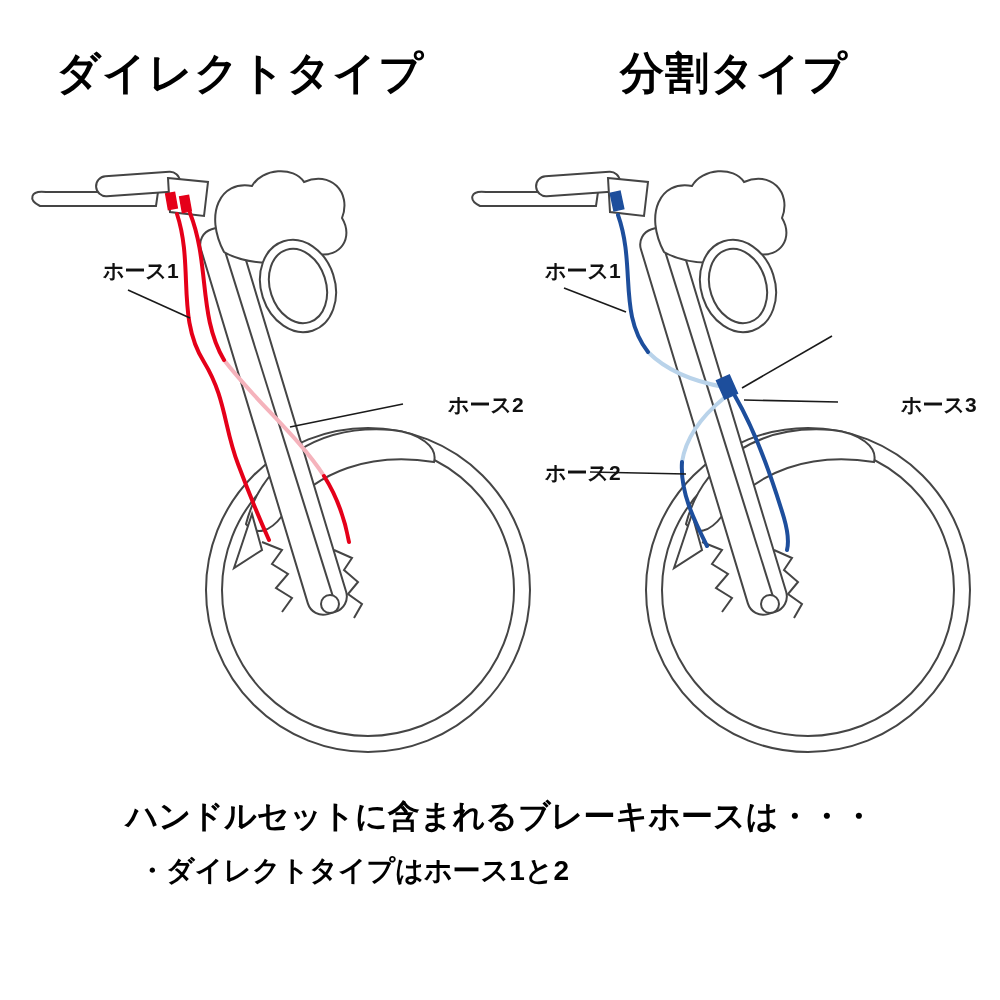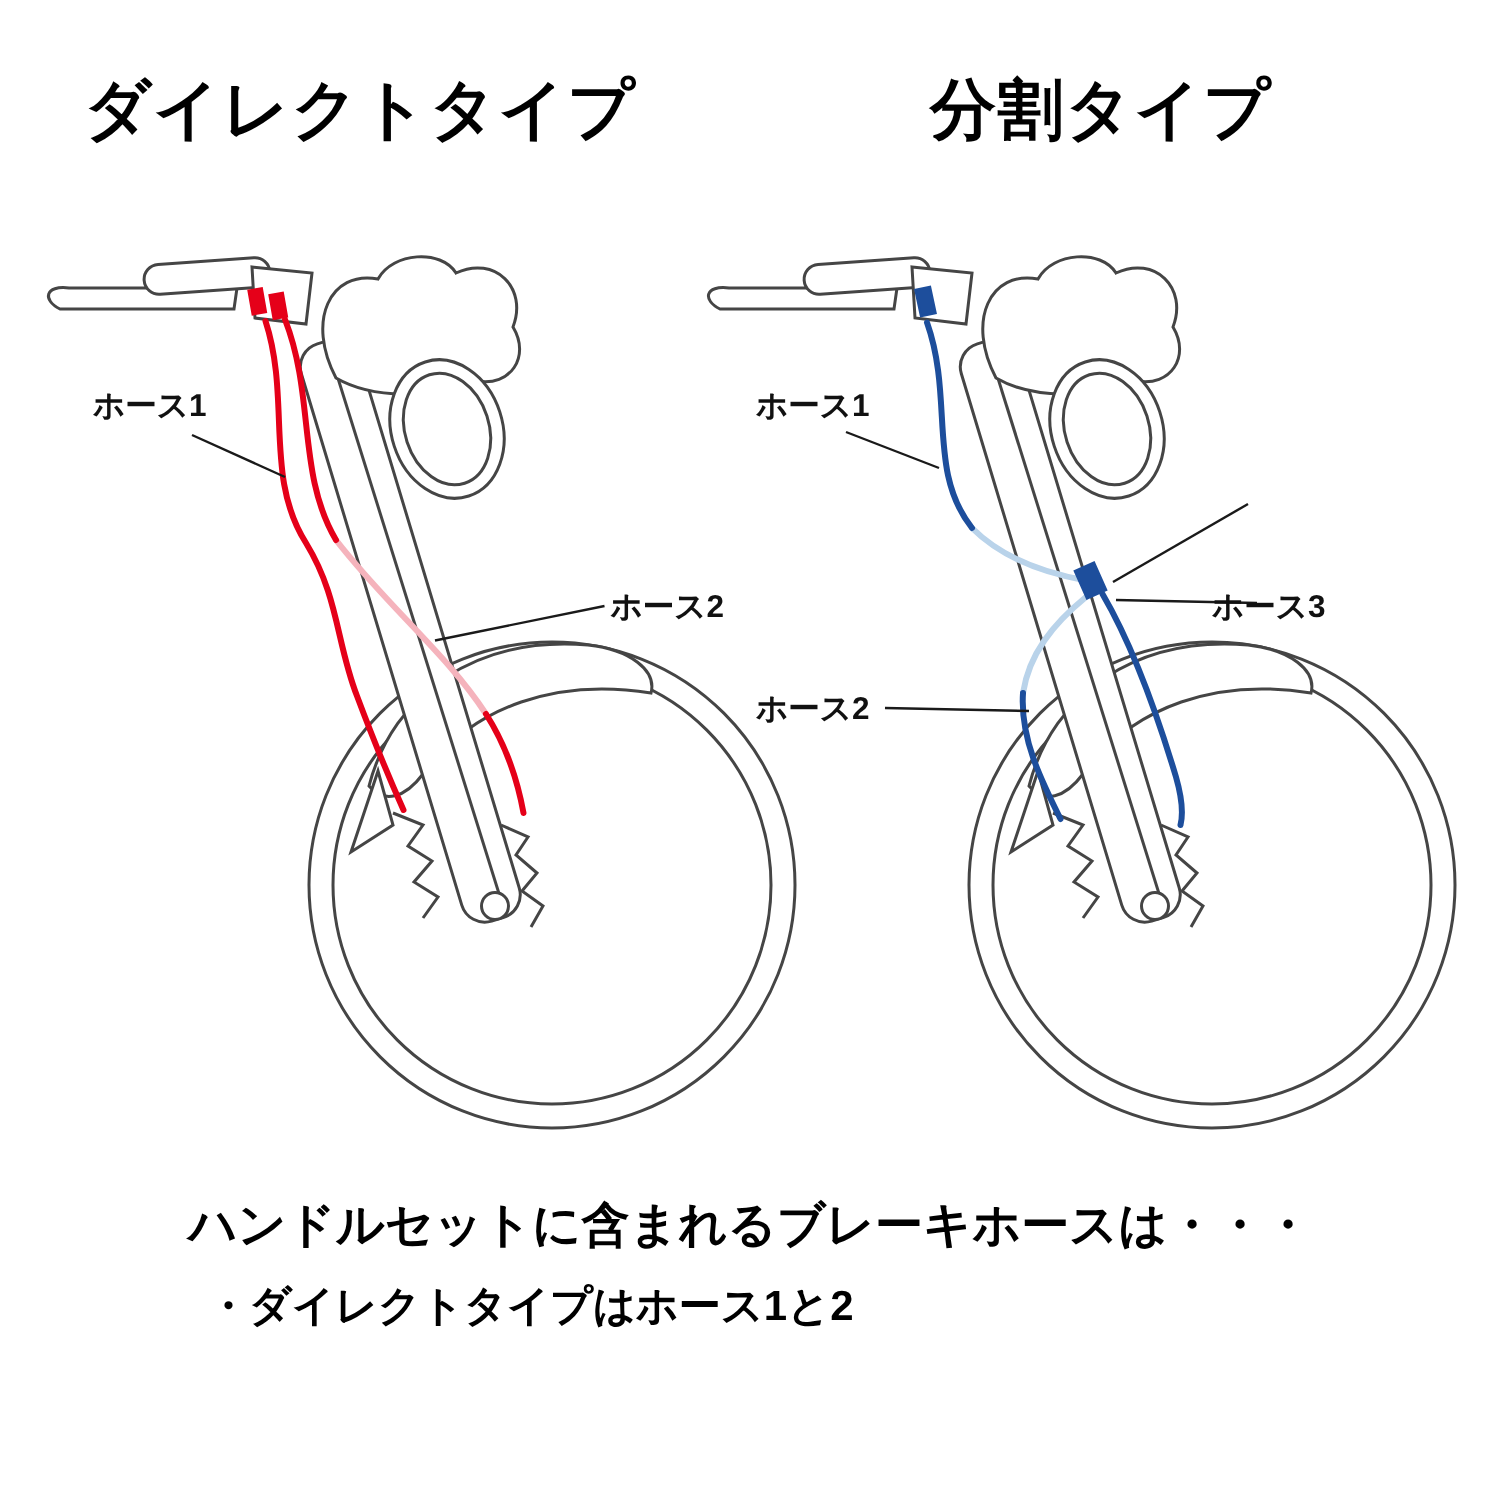--- a/index.html
+++ b/index.html
@@ -5,21 +5,21 @@
   html,body{margin:0;padding:0;background:#fff;}
   .page{
     position:relative;width:1000px;height:1000px;background:#ffffff;
     font-family:"Liberation Sans",sans-serif;overflow:hidden;color:#000;
   }
   .diagram-svg{position:absolute;left:0;top:0;}
   .heading{
     position:absolute;font-size:44px;font-weight:800;letter-spacing:1px;color:#000;white-space:nowrap;
   }
   .hose-label{
-    position:absolute;font-size:21px;font-weight:700;color:#111;white-space:nowrap;line-height:1.25;
+    position:absolute;font-size:21px;font-weight:700;color:#111;white-space:nowrap;line-height:1.25;margin-left:41px;
   }
   .footer-intro{
     position:absolute;left:0;top:795px;width:1000px;text-align:center;
     font-size:32px;font-weight:800;white-space:nowrap;
   }
   .bullet{
     position:absolute;left:138px;font-size:28px;font-weight:800;white-space:nowrap;
   }
 </style>
 </head>
@@ -99,19 +99,19 @@
     </g>
   </svg>
 
   <div class="heading" style="left:620px;top:44px">分割タイプ</div>
   <div class="heading" style="left:56px;top:44px">ダイレクトタイプ</div>
 
   <div class="hose-label" style="left:62px;top:258px">ホース1</div>
   <div class="hose-label" style="left:407px;top:392px">ホース2</div>
 
   <div class="hose-label" style="left:504px;top:258px">ホース1</div>
-  <div class="hose-label" style="left:808px;top:392px">ホース3</div>
+  <div class="hose-label" style="left:860px;top:392px">ホース3</div>
   <div class="hose-label" style="left:504px;top:460px">ホース2</div>
 
   <div class="footer-intro">ハンドルセットに含まれるブレーキホースは・・・</div>
   <div class="bullet" style="top:852px">・ダイレクトタイプはホース1と2</div>
 
 </div>
 
 </body></html>

